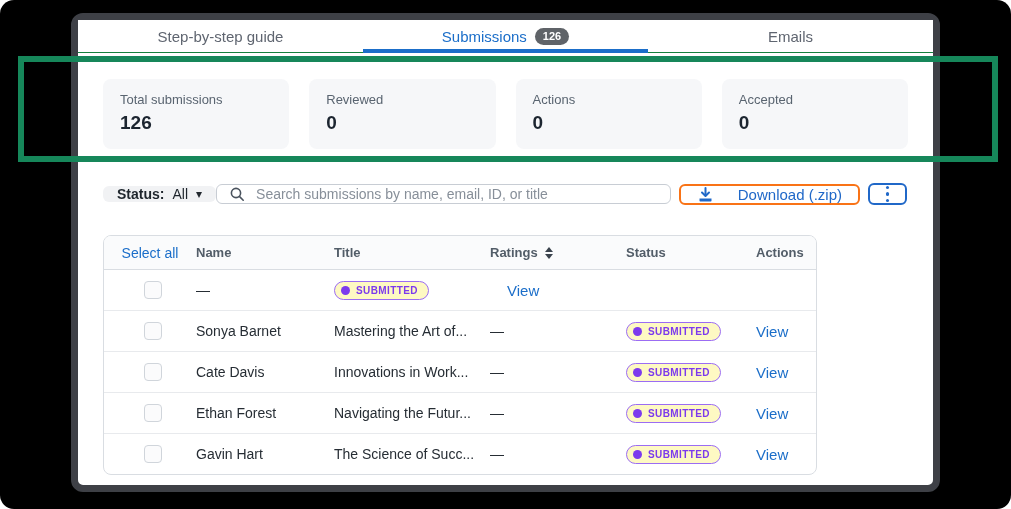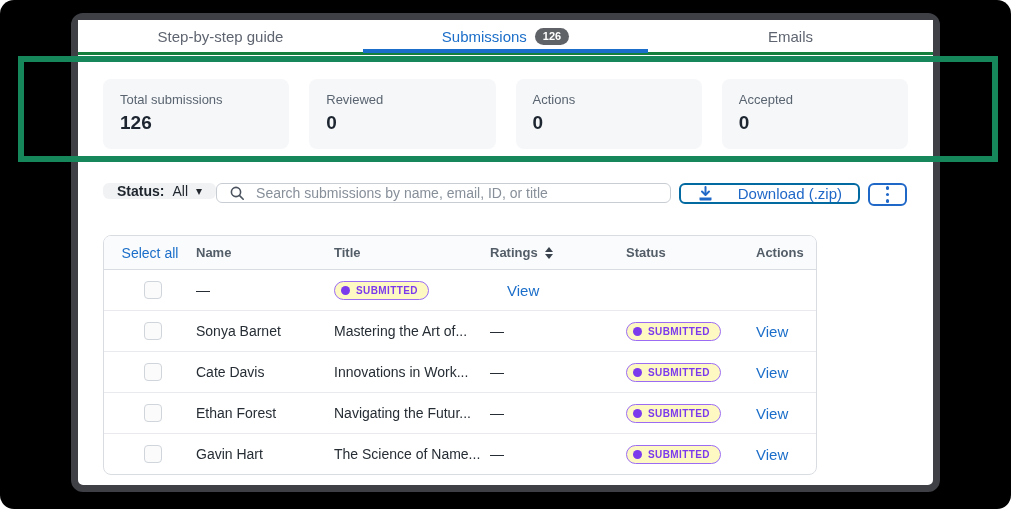--- a/index.html
+++ b/index.html
@@ -3,44 +3,44 @@
 <meta charset="utf-8">
 <style>
   html,body{margin:0;padding:0;background:#ffffff;font-family:"Liberation Sans","DejaVu Sans",sans-serif;}
   .canvas{position:relative;width:1011px;height:509px;background:#000;border-radius:14px;overflow:hidden;}
 
   
   .card{position:absolute;left:71px;top:13px;width:855px;height:465px;background:#fff;
         border:7px solid #3e4046;border-radius:12px;}
 
   
-  .tabbar{position:absolute;left:0;top:0;width:100%;height:32px;display:flex;border-bottom:3px solid #15803d;background:#fff;}
+  .tabbar{position:absolute;left:0;top:0;width:100%;height:32px;display:flex;border-bottom:1px solid #15803d;background:#fff;}
   .tab{flex:1;display:flex;align-items:center;justify-content:center;gap:8px;position:relative;
        font-size:15px;color:#5f6570;cursor:pointer;}
   .tab.active{color:#1b6ec9;}
   .tab.active .underline{position:absolute;left:0;right:0;bottom:-1px;height:4px;background:#1b6ec9;}
   .tab-badge{background:#5f6368;color:#fff;font-size:11px;font-weight:bold;border-radius:10px;padding:3px 8px;line-height:1;}
 
   
   .stats{position:absolute;left:25px;top:59px;width:805px;height:70px;display:flex;gap:20px;}
   .stat-card{flex:1;background:#f6f7f9;border-radius:8px;padding:13px 17px;box-sizing:border-box;}
   .stat-label{font-size:13px;color:#596470;margin-bottom:5px;}
   .stat-value{font-size:19px;font-weight:bold;color:#1c2530;}
 
   
-  .toolbar{position:absolute;left:25px;top:163px;width:804px;height:38px;display:flex;align-items:flex-start;}
+  .toolbar{position:absolute;left:25px;top:155px;width:804px;height:38px;display:flex;align-items:center;}
   .status-chip{display:flex;align-items:center;gap:8px;background:#f1f2f4;border-radius:6px;padding:0 14px;
                font-size:14px;color:#1e252c;cursor:pointer;white-space:nowrap;}
   .status-chip b{font-weight:bold;}
   .caret{font-size:12px;color:#23292f;line-height:1;}
   .searchbox{flex:1;display:flex;align-items:center;gap:9px;border:1px solid #c8cdd4;
              border-radius:6px;padding:0 12px;background:#fff;}
   .searchbox input{border:none;outline:none;flex:1;font-size:14px;color:#2a3139;font-family:inherit;background:transparent;}
   .searchbox input::placeholder{color:#878f99;}
-  .btn-download{display:flex;align-items:center;gap:24px;margin-left:8px;border:2px solid #0369a1;border-radius:6px;
+  .btn-download{display:flex;align-items:center;gap:24px;margin-left:8px;border:2px solid #f97316;border-radius:6px;
                 padding:0 16px;color:#2068c8;font-size:15px;background:#fff;cursor:pointer;white-space:nowrap;}
   .btn-kebab{width:39px;margin-left:8px;border:2px solid #2068c8;border-radius:6px;background:#fff;cursor:pointer;
              display:flex;flex-direction:column;align-items:center;justify-content:center;gap:3px;}
   .btn-kebab .dot{width:3.5px;height:3.5px;border-radius:50%;background:#2068c8;}
 
   
   .table{position:absolute;left:25px;top:215px;width:714px;border:1px solid #d9dde2;border-radius:8px;
          background:#fff;overflow:hidden;box-sizing:border-box;}
   .tr{display:grid;grid-template-columns:92px 138px 156px 136px 113px 1fr;align-items:center;}
   .thead{height:33px;background:#fafbfc;border-bottom:1px solid #d9dde2;}
@@ -213,21 +213,21 @@
           <span class="view-link">View</span>
           <span class="row-kebab"></span>
         </div>
       </div>
 
       <div class="tr row">
         <div>
             <div class="checkbox"></div>
           </div>
         <div>Gavin Hart</div>
-        <div>The Science of Name...</div>
+        <div>The Science of Succ...</div>
         <div>—</div>
         <div><span class="badge">
               <span class="pdot"></span>
               <span class="ptext">SUBMITTED</span>
             </span></div>
         <div class="actions">
           <span class="view-link">View</span>
           <span class="row-kebab"></span>
         </div>
       </div>

